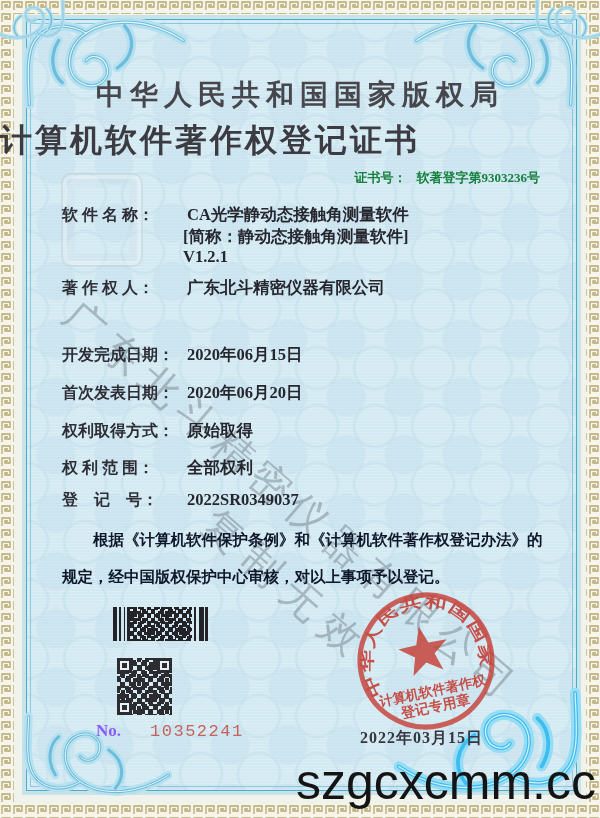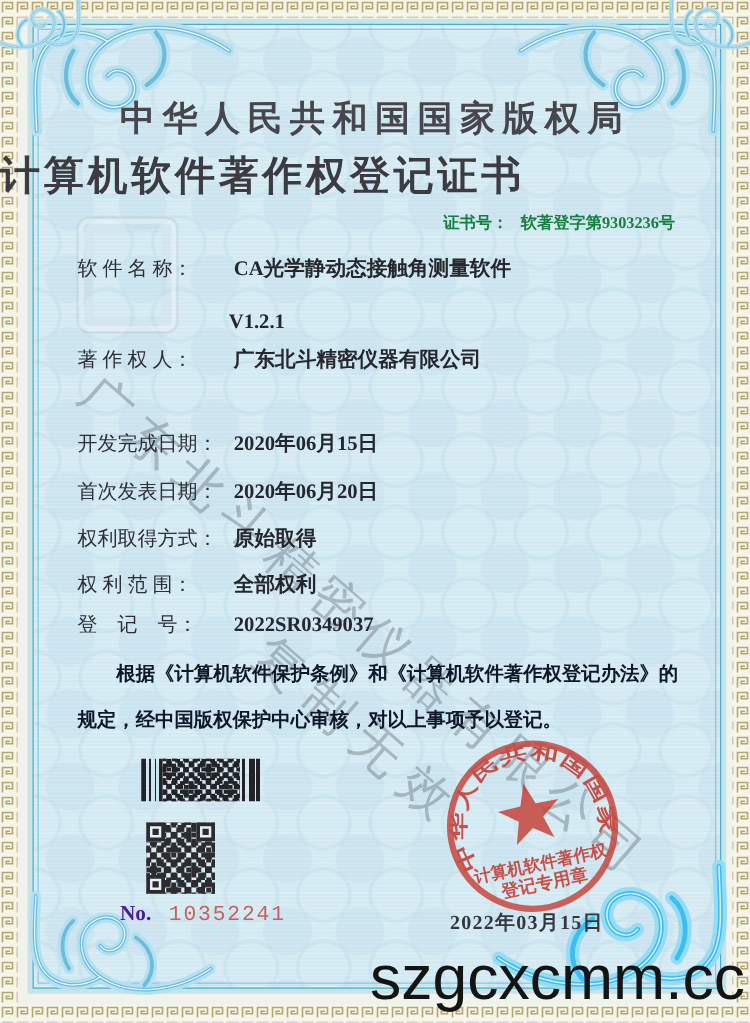--- a/index.html
+++ b/index.html
@@ -56,21 +56,21 @@
     position:absolute;top:119px;left:0;width:600px;text-align:left;
     font-size:32px;font-weight:700;color:#3b3b41;letter-spacing:3px;
   }
   .cert-no{
     position:absolute;top:169px;right:60px;font-size:13px;font-weight:700;color:#15803d;
   }
   .cert-no .lab{margin-right:10px;}
 
   
   .row{position:absolute;left:62px;white-space:nowrap;}
-  .row .lbl{display:inline-block;width:121px;font-size:16px;font-weight:400;color:#2e2e36;}
+  .row .lbl{display:inline-block;width:121px;font-size:16px;font-weight:700;color:#2e2e36;}
   .row .val{font-size:16.5px;font-weight:700;color:#26262e;}
   .val-line{position:absolute;left:183px;font-size:16.5px;font-weight:700;color:#26262e;white-space:nowrap;}
 
   .statement{
     position:absolute;left:62px;top:521px;width:484px;margin:0;
     font-size:15.5px;font-weight:700;color:#0f172a;line-height:37px;text-indent:2em;
   }
 
   
   .barcode{position:absolute;left:113px;top:607px;width:95px;height:34px;display:flex;}
@@ -89,21 +89,21 @@
       repeating-conic-gradient(transparent 0% 25%, #2c2c30 0% 50%) 3px 2px/11px 11px;
     background-color:rgba(232,242,246,0.25);}
   .qr .finder{position:absolute;width:15px;height:15px;border:3px solid #2c2c30;background:#e8f2f6;box-sizing:border-box;}
   .qr .finder::after{content:"";position:absolute;left:2px;top:2px;width:5px;height:5px;background:#2c2c30;}
   .qr .f-tl{left:0;top:0;}
   .qr .f-tr{right:0;top:0;}
   .qr .f-bl{left:0;bottom:0;}
 
   
   .serial{position:absolute;left:96px;top:721px;font-size:17px;white-space:nowrap;}
-  .serial .no{font-weight:700;color:#4c1d95;margin-right:14px;text-align:center;}
+  .serial .no{font-weight:700;color:#8b5cf6;margin-right:29px;text-align:center;}
   .serial .num{font-family:"Liberation Mono","DejaVu Sans Mono",monospace;color:#c4544b;letter-spacing:1.5px;opacity:.9;}
 
   
   .seal{position:absolute;left:341px;top:576px;width:170px;height:170px;transform:rotate(-12deg);opacity:.92;}
   .seal text{fill:#c5433b;font-family:"Liberation Serif","DejaVu Serif",serif;font-weight:700;}
   .seal .ring{font-size:15.5px;letter-spacing:1px;}
   .seal .in1{font-size:13.5px;}
   .seal .in2{font-size:14px;}
 
   .issue-date{position:absolute;left:360px;top:728px;font-size:16px;font-weight:700;color:#36363e;letter-spacing:1px;}
@@ -185,20 +185,21 @@
   <div class="authority">中华人民共和国国家版权局</div>
   <div class="cert-title">计算机软件著作权登记证书</div>
   <div class="cert-no">
     <span class="lab">证书号：</span><span>软著登字第9303236号</span>
   </div>
 
   <div class="row" style="top:204px">
     <span class="lbl">软 件 名 称：</span>
     <span class="val">CA光学静动态接触角测量软件</span>
   </div>
+  <div class="val-line" style="top:226px">[简称：静动态接触角测量软件]</div>
   <div class="val-line" style="top:247px">V1.2.1</div>
 
   <div class="row" style="top:277px">
     <span class="lbl">著 作 权 人：</span>
     <span class="val">广东北斗精密仪器有限公司</span>
   </div>
 
   <div class="row" style="top:344px">
     <span class="lbl">开发完成日期：</span>
     <span class="val">2020年06月15日</span>

